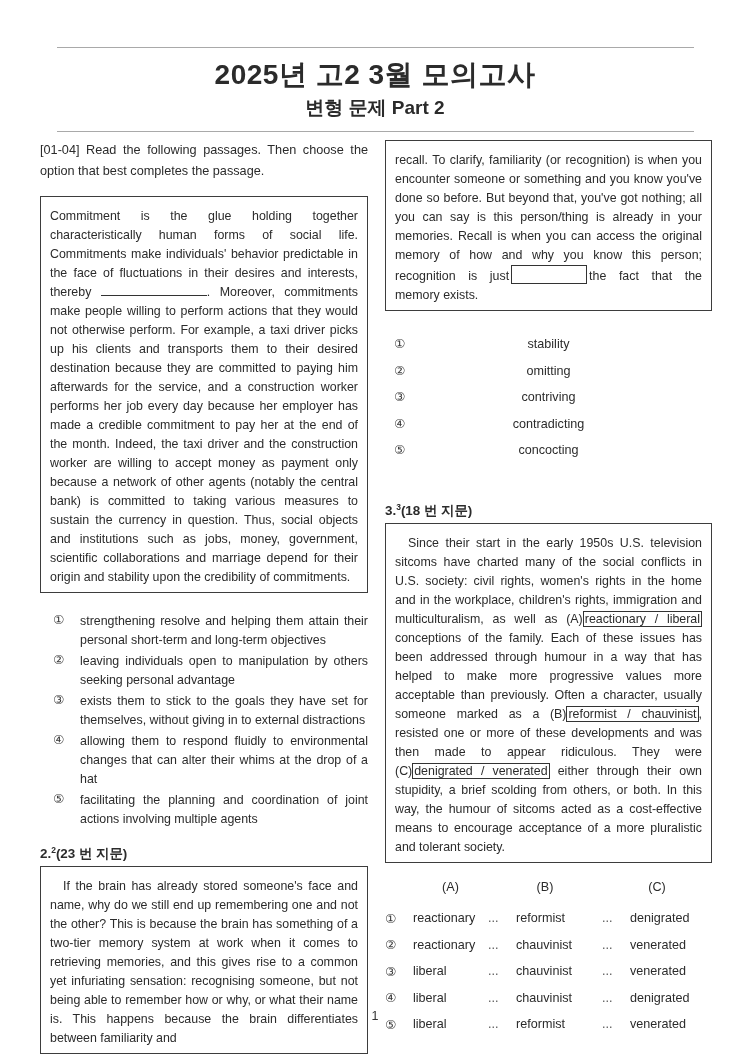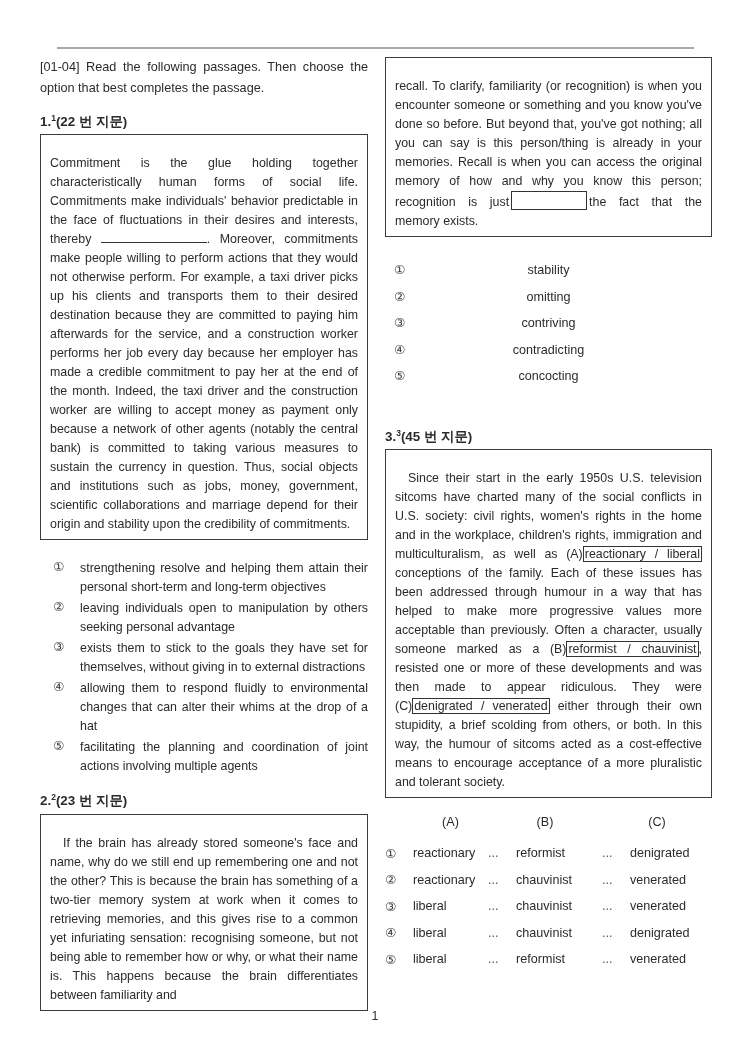--- a/index.html
+++ b/index.html
@@ -12,21 +12,21 @@
   .rule.top { margin-top:47px; }
   .title-block { text-align:center; padding:3px 0 5px; }
   .title { font-size:28px; font-weight:800; margin:5px 0 1px; letter-spacing:0.5px; }
   .subtitle { font-size:19px; font-weight:800; margin:0 0 5px; }
   .columns { display:flex; gap:17px; padding:8px 38px 0 40px; align-items:flex-start; }
   .col { width:328px; }
   .col.right { width:327px; }
   .instructions { font-weight:400; font-size:12.7px; line-height:20.5px; text-align:justify; margin:0 0 15px; }
   .q-header { font-size:13.4px; font-weight:700; margin:1px 0 3px; }
   .q-header sup { font-size:8.5px; }
-  .pbox { border:1.4px solid #3d3d3d; padding:19px 9px 5px; font-size:12.4px; line-height:19px; text-align:justify; background:#fff; }
+  .pbox { border:1.4px solid #3d3d3d; padding:10px 9px 5px; font-size:12.4px; line-height:19px; text-align:justify; background:#fff; }
   .pbox p { margin:0; }
   .pbox p.indent { text-indent:13px; }
   .blank-underline { display:inline-block; width:106px; height:12px; border-bottom:1.2px solid #333; }
   .blank-box { display:inline-block; width:74px; height:17px; border:1.2px solid #333; vertical-align:-4px; margin:0 2px; }
   .word-choice { border:1.2px solid #333; padding:0 1px; }
   .q1-opts { margin-top:19px; padding-left:13px; }
   .q1-opt { display:flex; margin-bottom:2px; }
   .q1-opt .onum { width:27px; flex:none; font-size:12.5px; color:#3c3c3c; }
   .q1-opt .otext { flex:1; font-size:12.4px; line-height:19px; text-align:justify; }
   .mt-q2 { margin-top:16px; }
@@ -46,32 +46,33 @@
   .dots { color:#555; }
   .page-num { position:absolute; bottom:38px; left:0; right:0; text-align:center; font-size:12.5px; color:#333; }
 </style>
 </head>
 <body>
 
 <div class="page">
 
   <hr class="rule top">
 
+  <div class="title-block">
+    <div class="title">2025년 고2 3월 모의고사</div>
+    <div class="subtitle">변형 문제 Part 2</div>
+  </div>
 
   <hr class="rule">
 
   <div class="columns">
 
     <div class="col left">
 
       <p class="instructions">[01-04] Read the following passages. Then choose the option that best completes the passage.</p>
 
-      <div class="q-header">
-        <span>1.</span><sup>1</sup><span>(22 번 지문)</span>
-      </div>
 
       <div class="pbox">
         <p><span>Commitment is the glue holding together characteristically human forms of social life. Commitments make individuals' behavior predictable in the face of fluctuations in their desires and interests, thereby </span><span class="blank-underline"></span><span>. Moreover, commitments make people willing to perform actions that they would not otherwise perform. For example, a taxi driver picks up his clients and transports them to their desired destination because they are committed to paying him afterwards for the service, and a construction worker performs her job every day because her employer has made a credible commitment to pay her at the end of the month. Indeed, the taxi driver and the construction worker are willing to accept money as payment only because a network of other agents (notably the central bank) is committed to taking various measures to sustain the currency in question. Thus, social objects and institutions such as jobs, money, government, scientific collaborations and marriage depend for their origin and stability upon the credibility of commitments.</span></p>
       </div>
 
       <div class="q1-opts">
         <div class="q1-opt">
           <span class="onum">①</span>
           <span class="otext">strengthening resolve and helping them attain their personal short-term and long-term objectives</span>
         </div>
@@ -126,21 +127,21 @@
           <span class="onum">④</span>
           <span class="word">contradicting</span>
         </div>
         <div class="copt">
           <span class="onum">⑤</span>
           <span class="word">concocting</span>
         </div>
       </div>
 
       <div class="q-header mt-q3">
-        <span>3.</span><sup>3</sup><span>(45 번 지문)</span>
+        <span>3.</span><sup>3</sup><span>(18 번 지문)</span>
       </div>
 
       <div class="pbox">
         <p class="indent"><span>Since their start in the early 1950s U.S. television sitcoms have charted many of the social conflicts in U.S. society: civil rights, women's rights in the home and in the workplace, children's rights, immigration and multiculturalism, as well as (A)</span><span class="word-choice">reactionary / liberal</span><span> conceptions of the family. Each of these issues has been addressed through humour in a way that has helped to make more progressive values more acceptable than previously. Often a character, usually someone marked as a (B)</span><span class="word-choice">reformist / chauvinist</span><span>, resisted one or more of these developments and was then made to appear ridiculous. They were (C)</span><span class="word-choice">denigrated / venerated</span><span> either through their own stupidity, a brief scolding from others, or both. In this way, the humour of sitcoms acted as a cost-effective means to encourage acceptance of a more pluralistic and tolerant society.</span></p>
       </div>
 
       <div class="ans-table">
         <div class="ans-grid ans-head">
           <span class="ha">(A)</span>
           <span class="hb">(B)</span>

